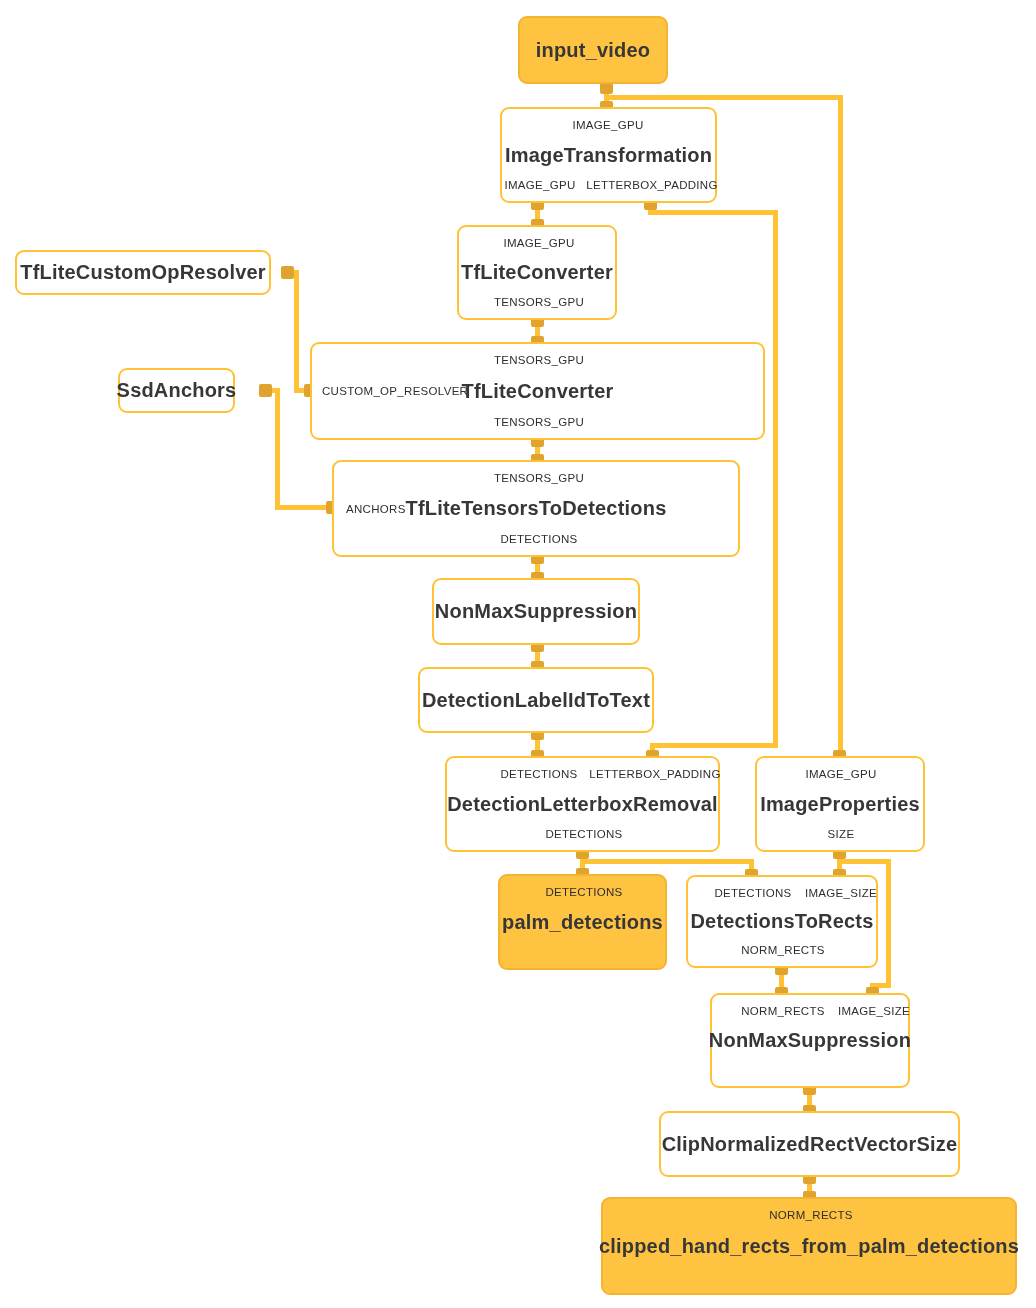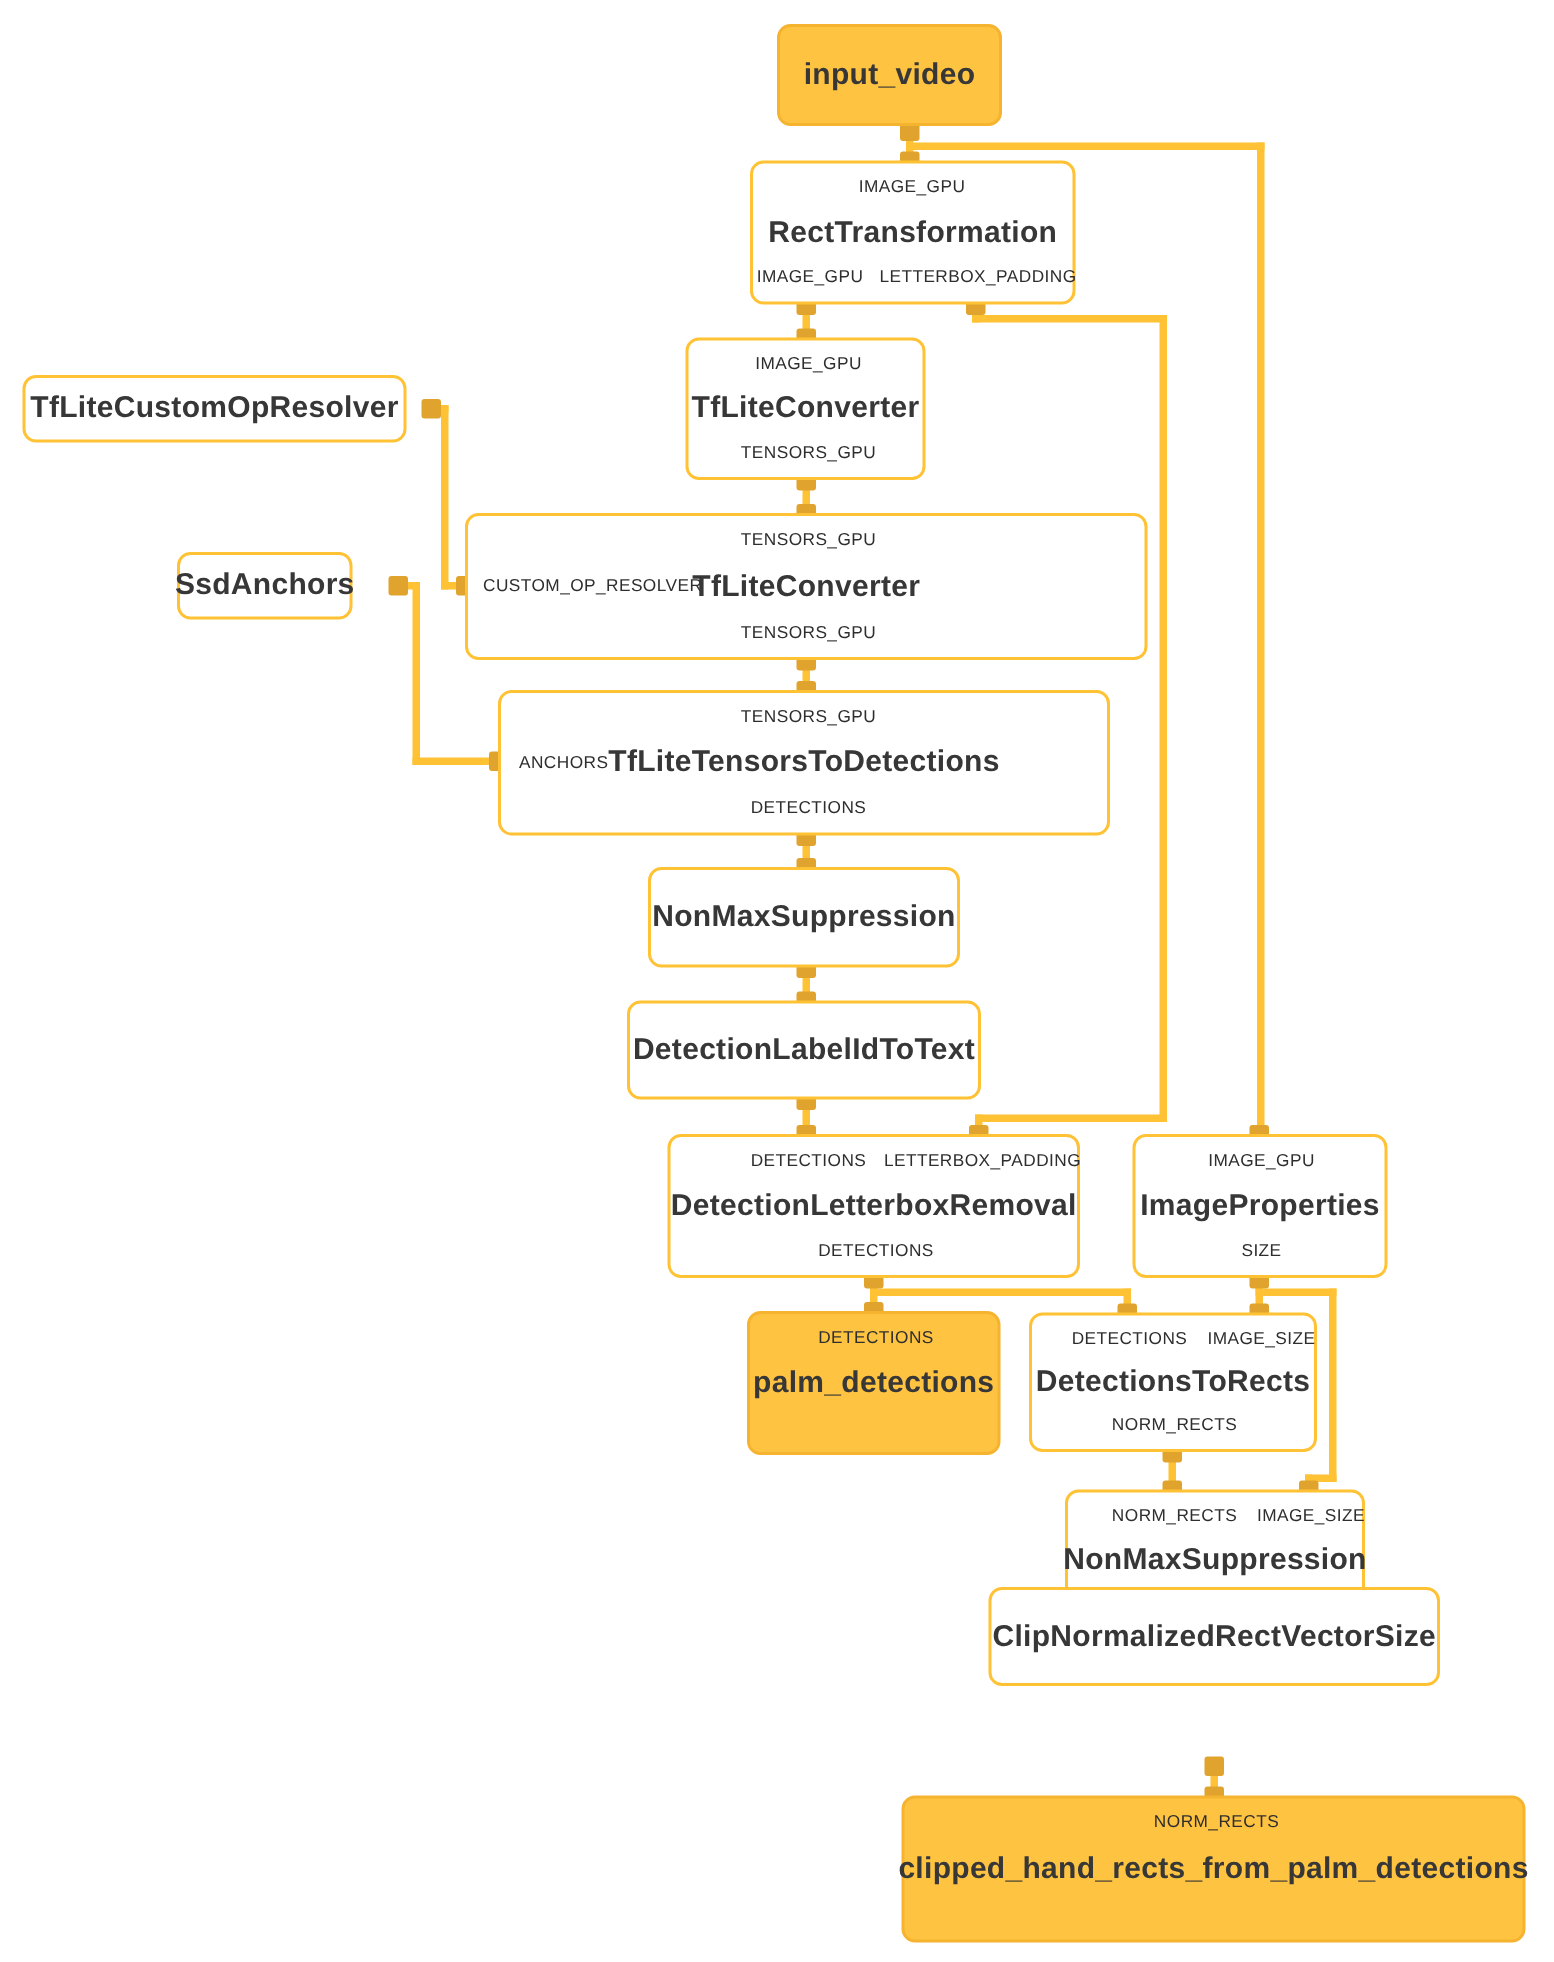--- a/index.html
+++ b/index.html
@@ -89,21 +89,21 @@
       <div class="port" style="left: 802.5px; top: 1170.5px;"></div>
       <div class="port" style="left: 802.5px; top: 1190.5px;"></div>
     </div>
 
   <div class="node stream" style="left:518px;top:16px;width:150px;height:68px">
     <div class="title">input_video</div>
   </div>
 
   <div class="node" style="left:500px;top:107px;width:217px;height:96px">
     <span class="plabel top" style="left:106px">IMAGE_GPU</span>
-    <div class="title">RectTransformation</div>
+    <div class="title">ImageTransformation</div>
     <span class="plabel bot" style="left:38px">IMAGE_GPU</span>
     <span class="plabel bot" style="left:150px">LETTERBOX_PADDING</span>
   </div>
 
   <div class="node" style="left:457px;top:225px;width:160px;height:95px">
     <span class="plabel top" style="left:80px">IMAGE_GPU</span>
     <div class="title">TfLiteConverter</div>
     <span class="plabel bot" style="left:80px">TENSORS_GPU</span>
   </div>
 
@@ -161,21 +161,21 @@
     <div class="title">DetectionsToRects</div>
     <span class="plabel bot" style="left:95px">NORM_RECTS</span>
   </div>
 
   <div class="node" style="left:710px;top:993px;width:200px;height:95px">
     <span class="plabel top" style="left:71px">NORM_RECTS</span>
     <span class="plabel top" style="left:162px">IMAGE_SIZE</span>
     <div class="title">NonMaxSuppression</div>
   </div>
 
-  <div class="node" style="left:659px;top:1058px;width:301px;height:66px">
+  <div class="node" style="left:659px;top:1111px;width:301px;height:66px">
     <div class="title">ClipNormalizedRectVectorSize</div>
   </div>
 
   <div class="node stream" style="left:601px;top:1197px;width:416px;height:98px">
     <span class="plabel top" style="left:208px">NORM_RECTS</span>
     <div class="title">clipped_hand_rects_from_palm_detections</div>
   </div>
 
 </div>
 

